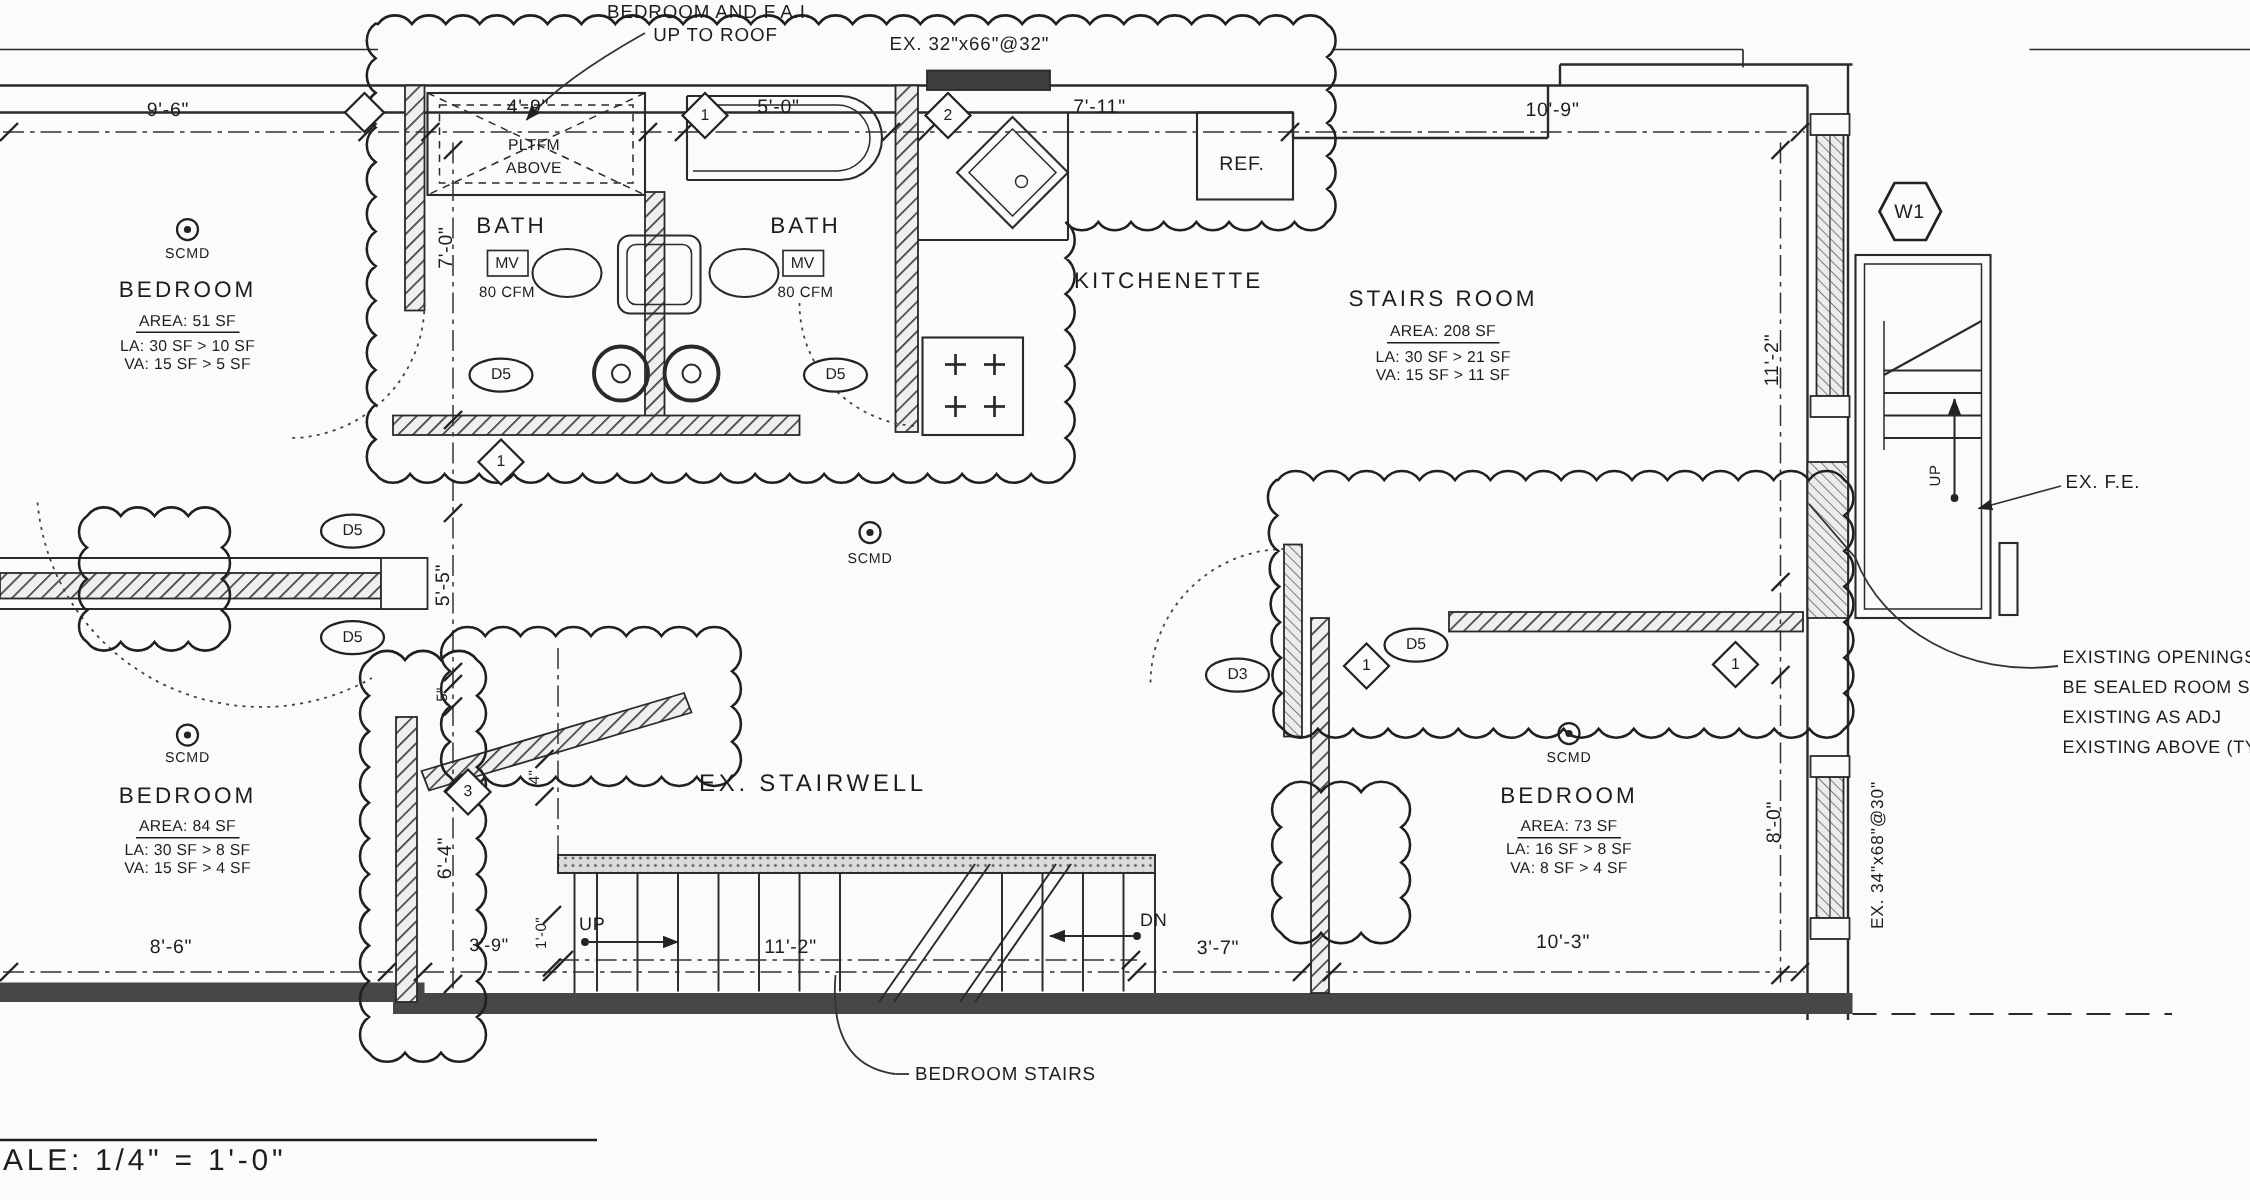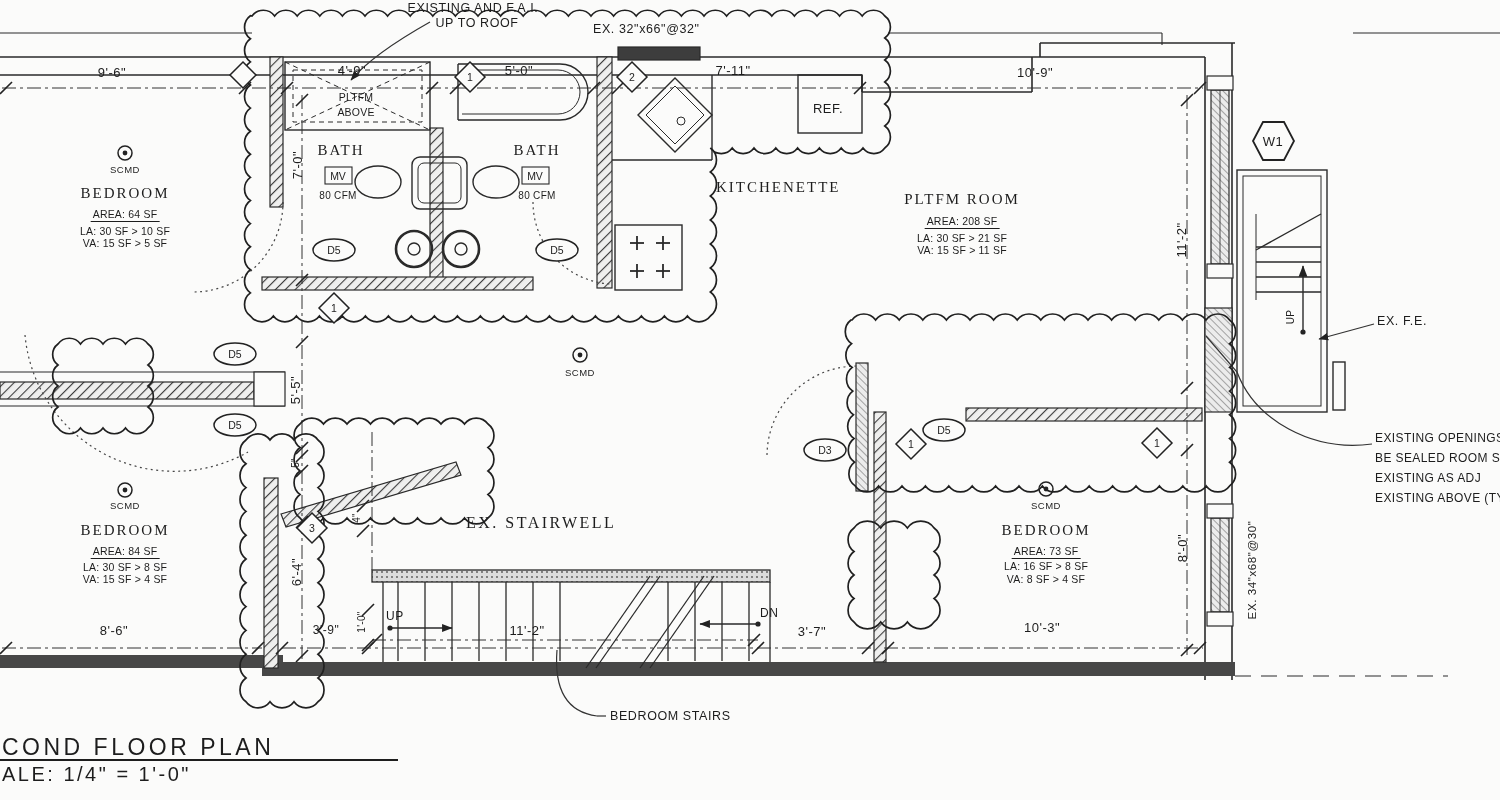--- a/index.html
+++ b/index.html
@@ -5,21 +5,21 @@
   html,body{margin:0;padding:0;background:#e9e9e9;}
   .sheet{position:relative;width:1500px;height:800px;background:#fbfbfa;overflow:hidden;
          font-family:"Liberation Sans",sans-serif;color:#1d1d1d;}
   svg.draw{position:absolute;left:0;top:0;}
   .t{position:absolute;white-space:nowrap;line-height:1;color:#1d1d1d;letter-spacing:1px;}
   .cx{transform:translateX(-50%);}
   .c{transform:translate(-50%,-50%);}
   .r{transform:translate(-50%,-50%) rotate(-90deg);}
   .dim{font-size:13px;letter-spacing:.5px;}
   .dimS{font-size:10px;letter-spacing:.3px;}
-  .room{font-size:15px;letter-spacing:2px;font-family:Liberation Serif, serif;}
+  .room{font-size:15px;letter-spacing:2px;}
   .small{font-size:10.5px;letter-spacing:.2px;}
   .area{font-size:10.5px;letter-spacing:.2px;border-bottom:1.2px solid #1d1d1d;padding:0 2px 1px;}
   .tagT{font-size:10.5px;letter-spacing:0;}
   .scmd{font-size:9.5px;letter-spacing:.5px;}
   .note{font-size:12px;letter-spacing:.4px;}
   .call{font-size:12.5px;letter-spacing:.6px;}
   .title1{font-size:23px;letter-spacing:3.5px;}
   .title2{font-size:20px;letter-spacing:2.5px;}
 </style>
 </head>
@@ -296,21 +296,21 @@
         </g>
     <g>
           <circle cx="1046" cy="489" r="7"></circle>
           <circle cx="1046" cy="489" r="2.4" fill="#222" stroke="none"></circle>
         </g>
   </g>
 
   <line x1="0" y1="760" x2="398" y2="760" stroke="#1d1d1d" stroke-width="1.8"></line>
 </svg>
 
-<div class="t call cx" style="left:473px;top:2px">EXISTING AND F.A.I.</div>
+<div class="t call cx" style="left:473px;top:2px">BEDROOM AND F.A.I.</div>
 <div class="t call cx" style="left:477px;top:17px">UP TO ROOF</div>
 <div class="t call" style="left:593px;top:23px">EX. 32"x66"@32"</div>
 
 <div class="t dim cx" style="left:112px;top:66px">9'-6"</div>
 <div class="t dim cx" style="left:352px;top:64px">4'-9"</div>
 <div class="t dim cx" style="left:519px;top:64px">5'-0"</div>
 <div class="t dim cx" style="left:733px;top:64px">7'-11"</div>
 <div class="t dim cx" style="left:1035px;top:66px">10'-9"</div>
 
 <div class="t small cx" style="left:356px;top:92px">PLTFM</div>
@@ -320,29 +320,29 @@
 
 <div class="t room cx" style="left:341px;top:143px">BATH</div>
 <div class="t tagT c" style="left:338px;top:176px">MV</div>
 <div class="t dimS cx" style="left:338px;top:191px">80 CFM</div>
 <div class="t room cx" style="left:537px;top:143px">BATH</div>
 <div class="t tagT c" style="left:535px;top:176px">MV</div>
 <div class="t dimS cx" style="left:537px;top:191px">80 CFM</div>
 
 <div class="t room" style="left:716px;top:180px">KITCHENETTE</div>
 
-<div class="t room cx" style="left:962px;top:192px">PLTFM ROOM</div>
+<div class="t room cx" style="left:962px;top:192px">STAIRS ROOM</div>
 <div class="t area cx" style="left:962px;top:216px">AREA: 208 SF</div>
 <div class="t small cx" style="left:962px;top:233px">LA: 30 SF &gt; 21 SF</div>
 <div class="t small cx" style="left:962px;top:245px">VA: 15 SF &gt; 11 SF</div>
 <div class="t dim r" style="left:1181px;top:240px">11'-2"</div>
 
 <div class="t scmd cx" style="left:125px;top:165px">SCMD</div>
 <div class="t room cx" style="left:125px;top:186px">BEDROOM</div>
-<div class="t area cx" style="left:125px;top:209px">AREA: 64 SF</div>
+<div class="t area cx" style="left:125px;top:209px">AREA: 51 SF</div>
 <div class="t small cx" style="left:125px;top:226px">LA: 30 SF &gt; 10 SF</div>
 <div class="t small cx" style="left:125px;top:238px">VA: 15 SF &gt; 5 SF</div>
 <div class="t dim r" style="left:297px;top:165px">7'-0"</div>
 
 <div class="t tagT c" style="left:334px;top:250px">D5</div>
 <div class="t tagT c" style="left:557px;top:250px">D5</div>
 <div class="t tagT c" style="left:235px;top:354px">D5</div>
 <div class="t tagT c" style="left:235px;top:425px">D5</div>
 <div class="t tagT c" style="left:944px;top:430px">D5</div>
 <div class="t tagT c" style="left:825px;top:450px">D3</div>
@@ -385,16 +385,15 @@
 <div class="t dim r" style="left:1182px;top:548px">8'-0"</div>
 
 <div class="t dimS r" style="left:1291px;top:317px">UP</div>
 <div class="t call" style="left:1377px;top:315px">EX. F.E.</div>
 <div class="t note" style="left:1375px;top:432px">EXISTING OPENINGS</div>
 <div class="t note" style="left:1375px;top:452px">BE SEALED ROOM S</div>
 <div class="t note" style="left:1375px;top:472px">EXISTING AS ADJ</div>
 <div class="t note" style="left:1375px;top:492px">EXISTING ABOVE (TY</div>
 <div class="t call r" style="left:1253px;top:570px;font-size:11.5px">EX. 34"x68"@30"</div>
 
-<div class="t title1" style="left:2px;top:736px">COND FLOOR PLAN</div>
 <div class="t title2" style="left:2px;top:764px">ALE: 1/4" = 1'-0"</div>
 
 </div>
 
 </body></html>

